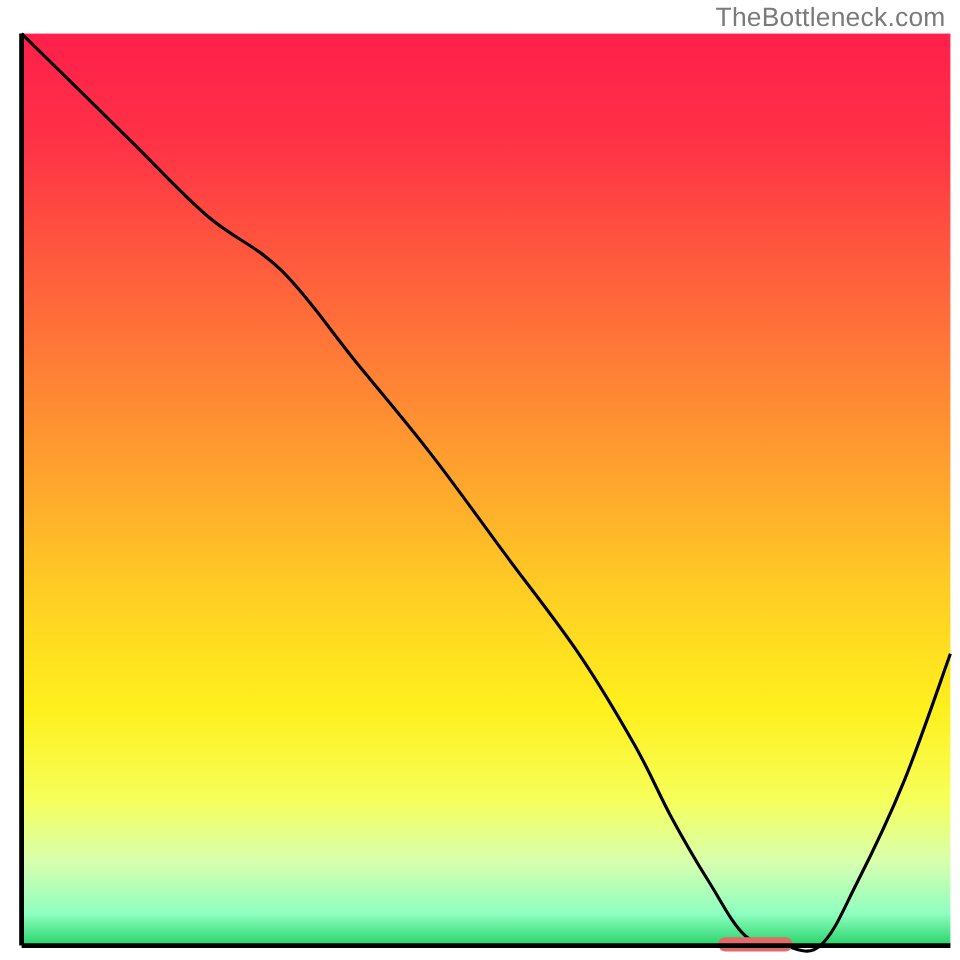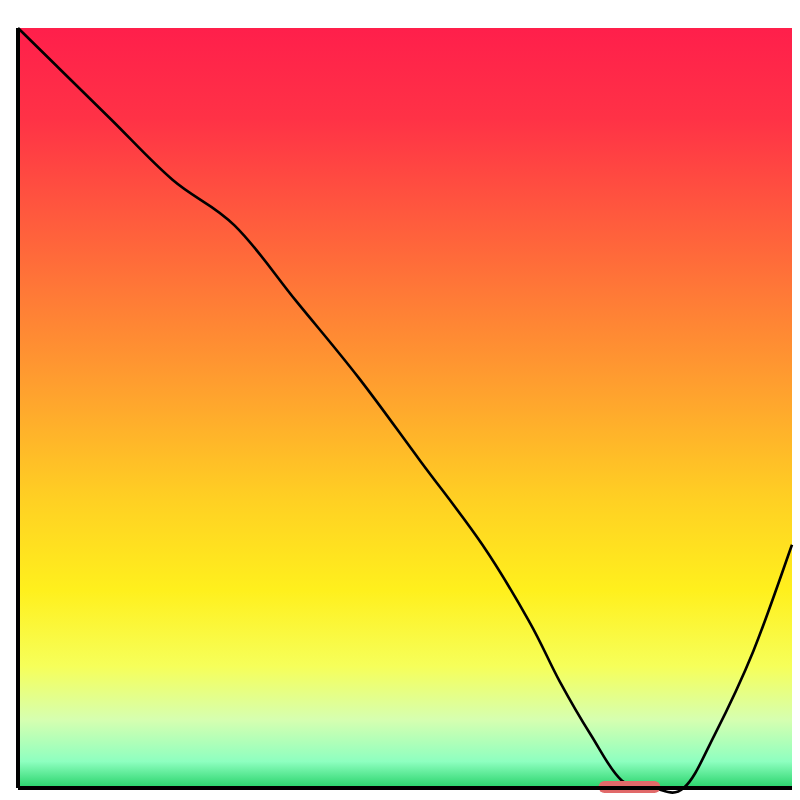--- a/index.html
+++ b/index.html
@@ -49,13 +49,14 @@
           <stop offset="96.5%" stop-color="#8effc0"></stop>
           <stop offset="100%" stop-color="#27d36a"></stop>
         </linearGradient>
     </defs>
     <rect id="grad-rect" x="18" y="28" width="774" height="760" fill="url(#bg-grad)"></rect>
     <path id="curve-path" fill="none" stroke="#000000" stroke-width="2.6" d="M 18,28 C 24.966,34.84 39.9816,49.58399999999999 56.7,66 C 73.4184,82.41600000000001 89.982,98.68000000000005 110.88,119.20000000000005 C 131.778,139.72000000000006 150.5088,160.848 172.8,180 C 195.09120000000001,199.152 212.42880000000002,203.71200000000002 234.72000000000003,225.60000000000002 C 257.01120000000003,247.48800000000003 274.3488,274.23999999999995 296.64,301.59999999999997 C 318.9312,328.96 336.2688,348.87199999999996 358.56,377.59999999999997 C 380.8512,406.328 398.1888,431.104 420.48,461.2 C 442.7712,491.296 462.8952,516.072 482.4,544.8 C 501.90479999999997,573.5279999999999 514.908,596.1759999999999 528.84,620.8 C 542.772,645.424 548.6544,661.08 559.8,681.6 C 570.9455999999999,702.12 579.6143999999999,717.016 590.76,734.8 C 601.9056,752.584 610.5744000000001,770.824 621.72,780.4 C 632.8656,789.976 641.5344,786.632 652.68,788 C 663.8255999999999,789.368 672.4943999999999,797.576 683.64,788 C 694.7856,778.424 702.0612,759.424 714.6,734.8 C 727.1388000000001,710.1759999999999 739.3679999999999,685.4000000000001 753.3,651.2 C 767.232,617 785.034,563.952 792,544.8"></path>
     <rect id="marker-rect" rx="6" ry="6" height="12" x="598.5" y="781" width="61.91999999999996" fill="#e16a6a"></rect>
     <line id="axis-left" stroke="#000" stroke-width="4" x1="18" y1="28" x2="18" y2="788"></line>
     <line id="axis-bottom" stroke="#000" stroke-width="4" x1="18" y1="788" x2="792" y2="788"></line>
   </svg>
+  <div class="watermark">TheBottleneck.com</div>
 </div>
 
 </body></html>

